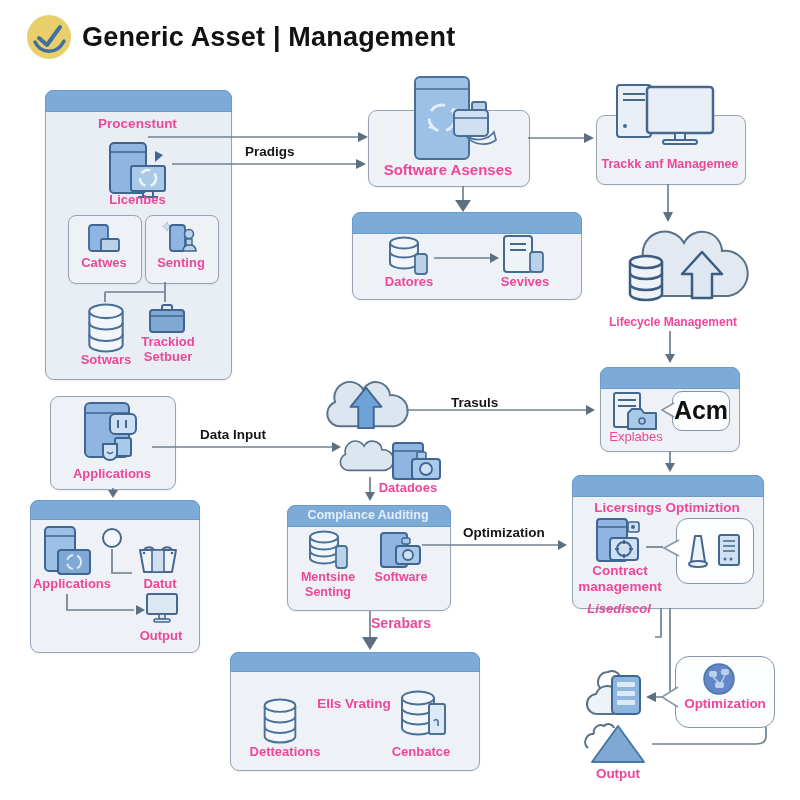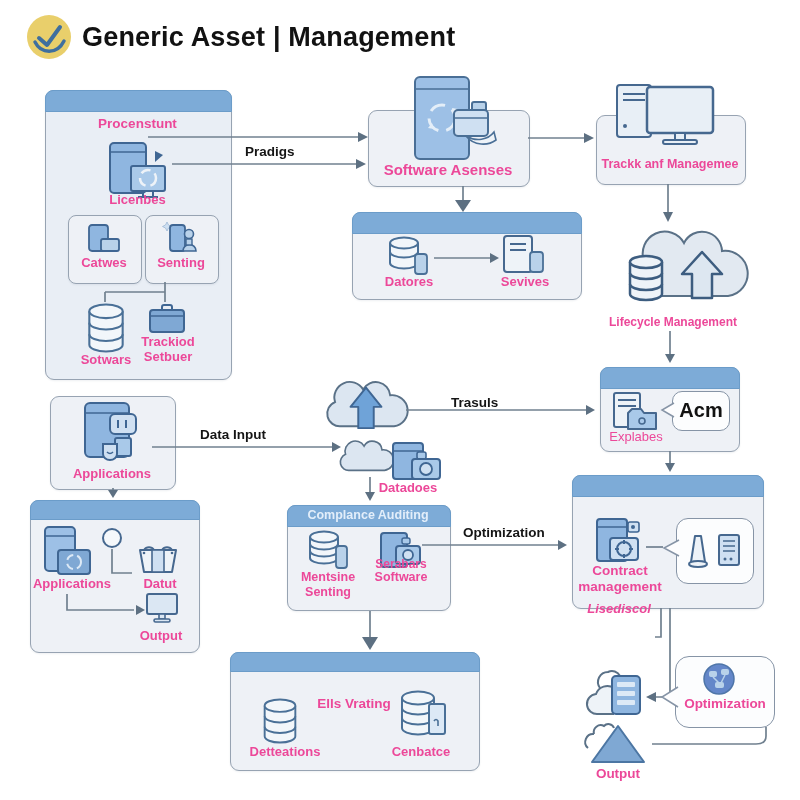--- a/index.html
+++ b/index.html
@@ -138,21 +138,21 @@
     <div class="bar"></div>
   </div>
   <svg class="icon" style="left:612px;top:391px;" width="48" height="42" viewBox="0 0 48 42">
     <rect x="2" y="2" width="26" height="34" rx="2" fill="#eef3f8" stroke="#46688f" stroke-width="2"></rect>
     <path d="M6,9 H24 M6,15 H24" stroke="#46688f" stroke-width="2"></path>
     <path d="M16,22 l4,-4 h9 l3,4 h12 v16 h-28 z" fill="#a9c9e9" stroke="#46688f" stroke-width="2" stroke-linejoin="round"></path>
     <circle cx="30" cy="30" r="3" fill="none" stroke="#46688f" stroke-width="1.6"></circle>
   </svg>
   <div class="lbl" style="left:598px;top:430px;width:76px;font-weight:500;">Explabes</div>
   <div class="bubble" style="left:672px;top:391px;width:56px;height:38px;border-radius:10px;z-index:25;">
-    <div style="width:100%;height:22px;line-height:37px;text-align:center;font-size:20px;font-weight:600;">Acm</div>
+    <div style="width:100%;height:22px;line-height:37px;text-align:center;font-size:25px;font-weight:600;">Acm</div>
   </div>
 
   <div class="elbl" style="left:451px;top:395px;width:95px;">Trasuls</div>
 
   <div class="box" style="left:50px;top:396px;width:124px;height:92px;"></div>
   <svg class="icon" style="left:84px;top:402px;" width="58" height="64" viewBox="0 0 58 64">
     <rect x="1" y="1" width="44" height="54" rx="5" fill="#8fb6e0" stroke="#3f6693" stroke-width="2"></rect>
     <path d="M1,11 H45" stroke="#3f6693" stroke-width="1.5"></path>
     <rect x="26" y="12" width="26" height="20" rx="5" fill="#cfe0f2" stroke="#3f6693" stroke-width="2"></rect>
     <path d="M34,18 v8 M42,18 v8" stroke="#3f6693" stroke-width="2"></path>
@@ -192,27 +192,28 @@
   </svg>
   <div class="lbl" style="left:295px;top:570px;width:66px;font-size:12.5px;">Mentsine</div>
   <div class="lbl" style="left:295px;top:585px;width:66px;font-size:12.5px;">Senting</div>
   <svg class="icon" style="left:380px;top:532px;" width="42" height="38" viewBox="0 0 42 38">
     <rect x="1" y="1" width="26" height="34" rx="3" fill="#8fb6e0" stroke="#3f6693" stroke-width="2"></rect>
     <rect x="22" y="6" width="8" height="6" rx="2" fill="#a9c9e9" stroke="#3f6693" stroke-width="1.4"></rect>
     <rect x="16" y="14" width="24" height="18" rx="3" fill="#a9c9e9" stroke="#3f6693" stroke-width="2"></rect>
     <circle cx="28" cy="23" r="5" fill="#cfe0f2" stroke="#3f6693" stroke-width="1.8"></circle>
   </svg>
   <div class="lbl" style="left:368px;top:570px;width:66px;font-size:12.5px;">Software</div>
-  <div class="lbl" style="left:368px;top:558px;width:66px;font-size:12px;">Serabars</div>
+  <div class="lbl" style="left:368px;top:615px;width:66px;font-size:14px;">Serabars</div>
 
   <div class="elbl" style="left:463px;top:525px;width:98px;">Optimization</div>
 
   <div class="box" style="left:572px;top:475px;width:190px;height:132px;">
     <div class="bar"></div>
   </div>
+  <div class="btitle" style="left:580px;top:500px;width:174px;">Licersings Optimiztion</div>
   <svg class="icon" style="left:596px;top:518px;" width="50" height="46" viewBox="0 0 50 46">
     <rect x="1" y="1" width="30" height="42" rx="3" fill="#8fb6e0" stroke="#3f6693" stroke-width="2"></rect>
     <path d="M1,9 H31" stroke="#3f6693" stroke-width="1.5"></path>
     <rect x="32" y="4" width="11" height="10" rx="2" fill="#cfe0f2" stroke="#3f6693" stroke-width="1.6"></rect>
     <circle cx="37" cy="9" r="2" fill="#3f6693"></circle>
     <rect x="14" y="20" width="28" height="22" rx="3" fill="#cfe0f2" stroke="#3f6693" stroke-width="2"></rect>
     <circle cx="28" cy="31" r="7" fill="none" stroke="#3f6693" stroke-width="2"></circle>
     <path d="M28,22 v4 M28,36 v4 M19,31 h4 M33,31 h4" stroke="#3f6693" stroke-width="2"></path>
   </svg>
   <div class="lbl" style="left:578px;top:563px;width:84px;font-size:13.5px;">Contract</div>

